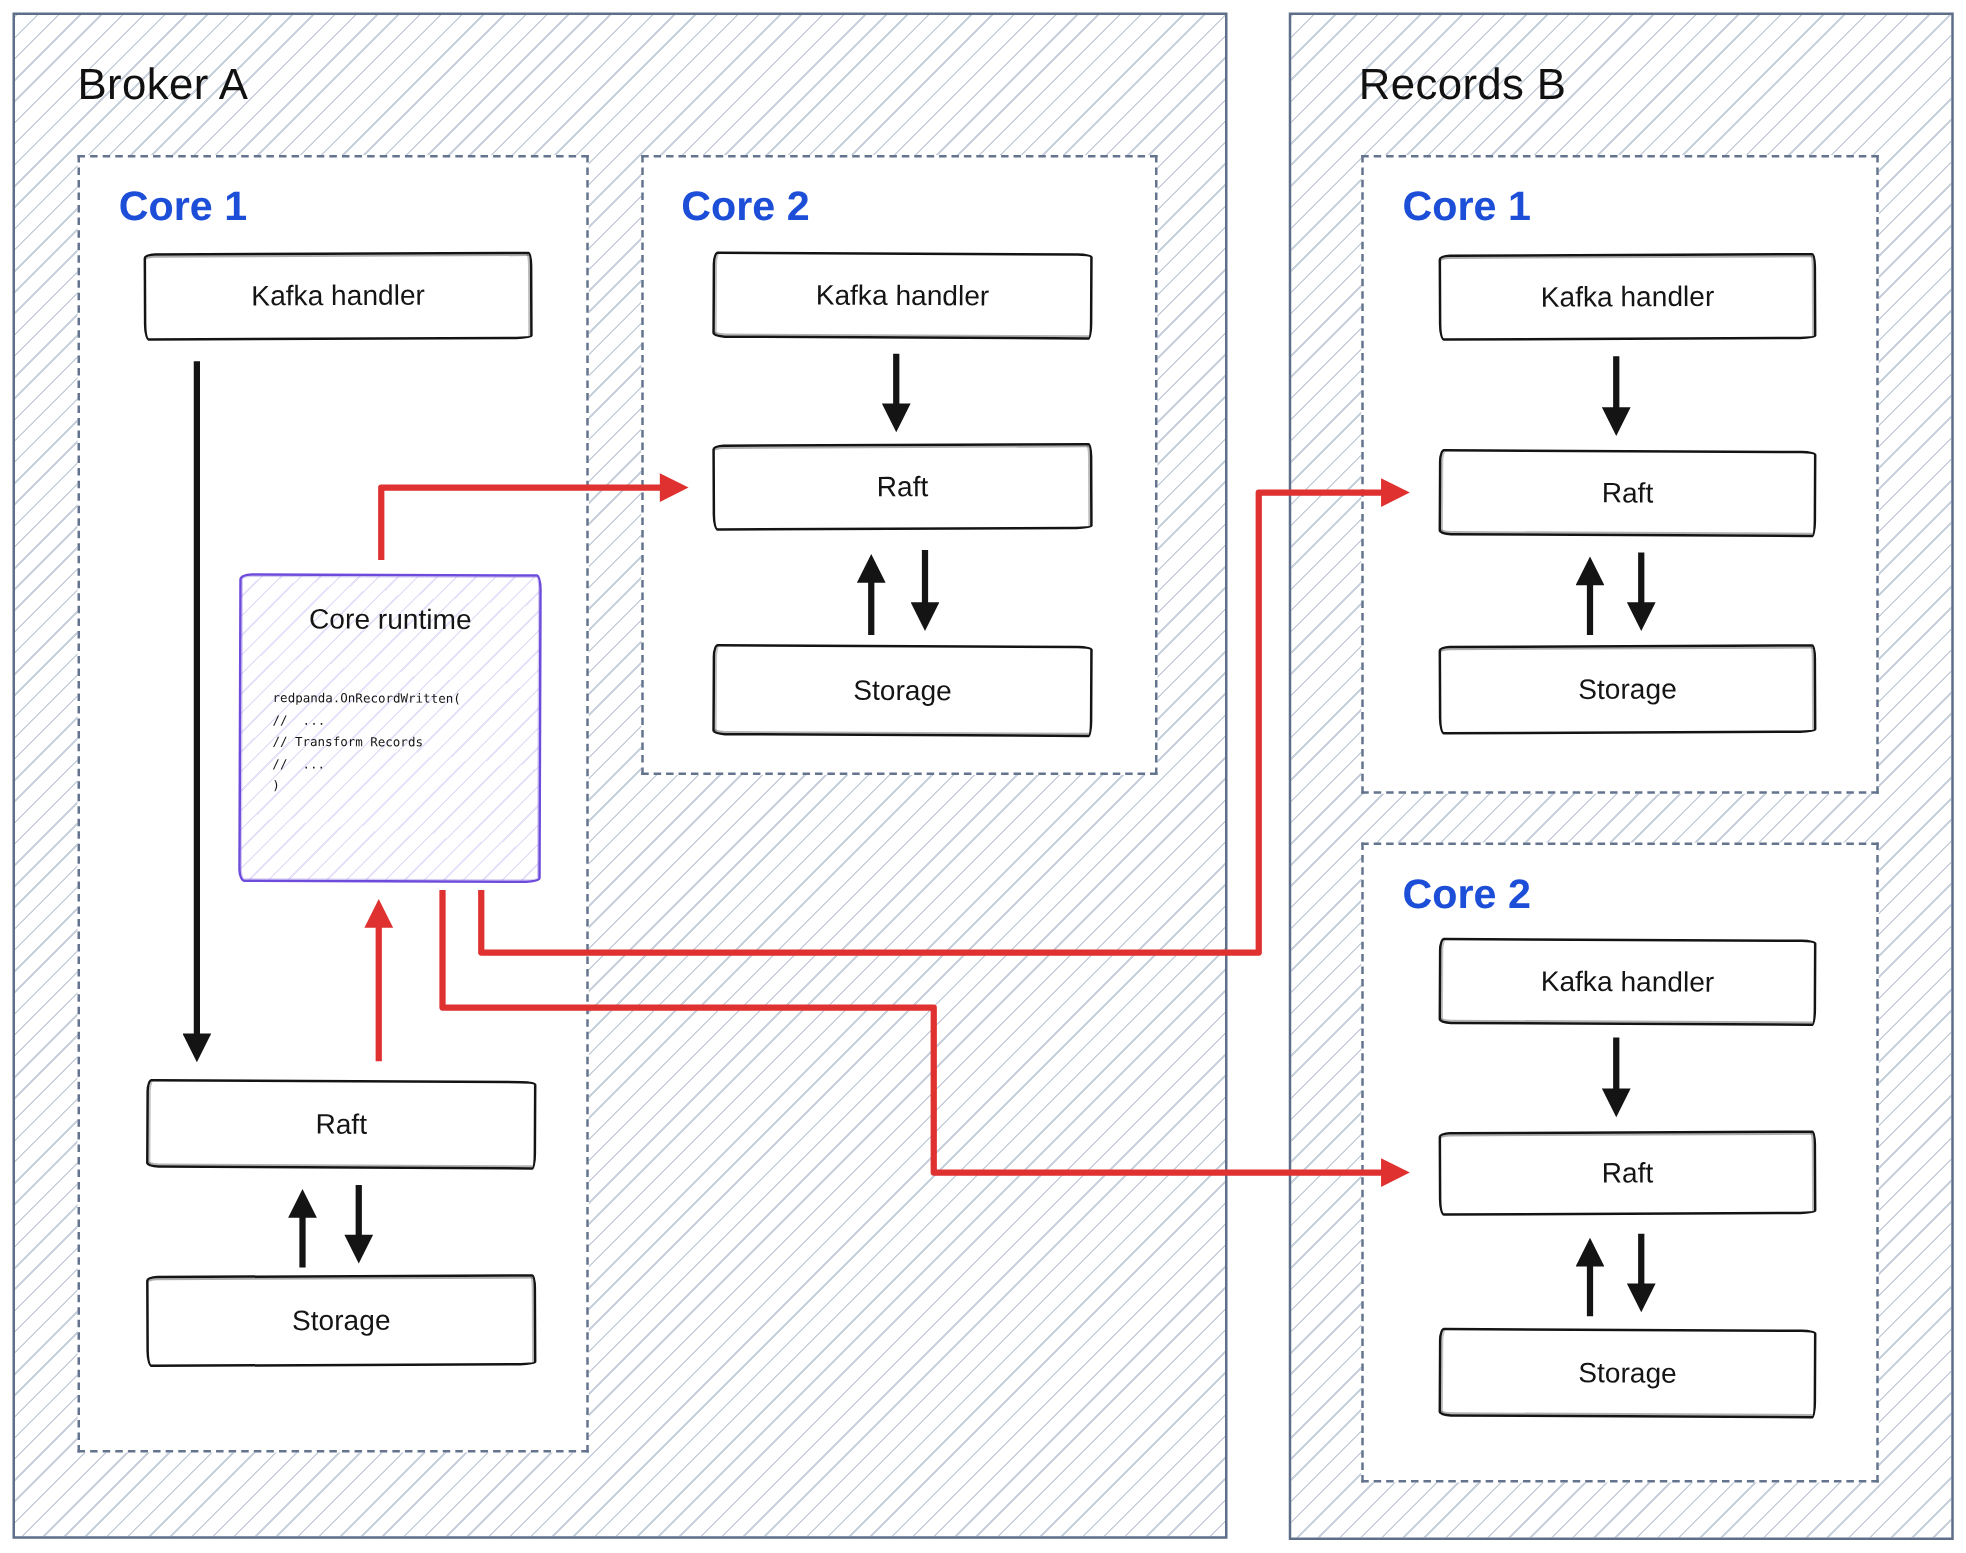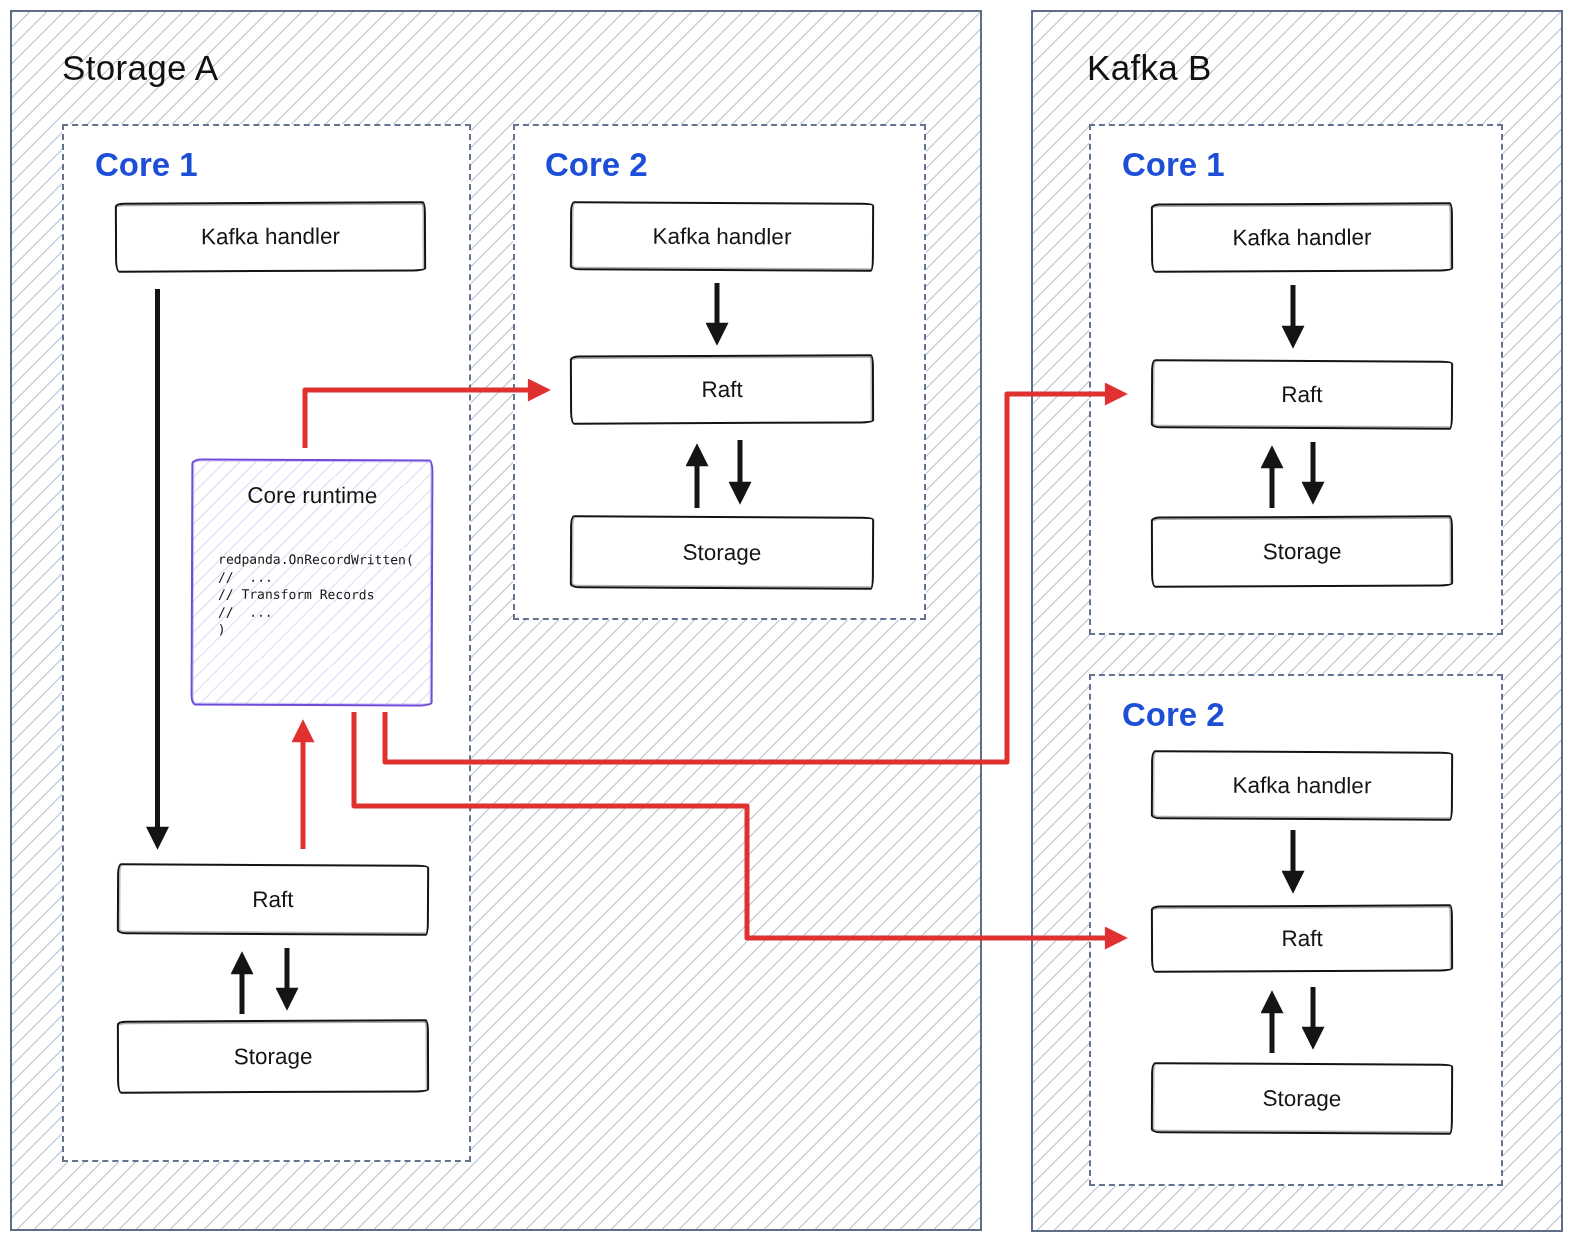--- a/index.html
+++ b/index.html
@@ -47,40 +47,40 @@
     border-radius:10px 4px 12px 5px / 5px 12px 4px 10px;
     transform:rotate(0.2deg);
     background:
       repeating-linear-gradient(135deg, rgba(109,75,219,.16) 0px, rgba(109,75,219,.16) 1.4px, transparent 1.4px, transparent 11px),
       #fff;
     box-shadow: inset 0 0 0 1px rgba(109,75,219,.28);
   }
   .wasm-title { text-align:center; font-size:22.5px; margin-top:22px; color:#141414; }
   .wasm-code {
     font-family:"DejaVu Sans Mono", monospace;
-    font-size:13px; line-height:17.5px;
+    font-size:10px; line-height:17.5px;
     white-space:pre;
     margin:42px 0 0 25px;
     color:#141414;
   }
 
   svg.overlay { position:absolute; left:0; top:0; pointer-events:none; }
   .ln-b { stroke:#141414; stroke-width:5; fill:none; stroke-linejoin:round; }
   .ln-r { stroke:#e03131; stroke-width:5; fill:none; stroke-linejoin:round; }
 </style>
 </head>
 <body>
 
 <div class="canvas">
 
   <section class="broker" style="left:10px; top:10px; width:972px; height:1221px;"></section>
   <section class="broker" style="left:1031px; top:10px; width:532px; height:1222px;"></section>
 
-  <div class="broker-title" style="left:62px; top:48px;">Storage A</div>
-  <div class="broker-title" style="left:1087px; top:48px;">Kafka B</div>
+  <div class="broker-title" style="left:62px; top:48px;">Broker A</div>
+  <div class="broker-title" style="left:1087px; top:48px;">Records B</div>
 
   <section class="core" style="left:62px;  top:124px; width:409px; height:1038px;"></section>
   <section class="core" style="left:513px; top:124px; width:413px; height:496px;"></section>
   <section class="core" style="left:1089px; top:124px; width:414px; height:511px;"></section>
   <section class="core" style="left:1089px; top:674px; width:414px; height:512px;"></section>
 
   <div class="core-title" style="left:95px;  top:146px;">Core 1</div>
   <div class="core-title" style="left:545px; top:146px;">Core 2</div>
   <div class="core-title" style="left:1122px; top:146px;">Core 1</div>
   <div class="core-title" style="left:1122px; top:696px;">Core 2</div>

